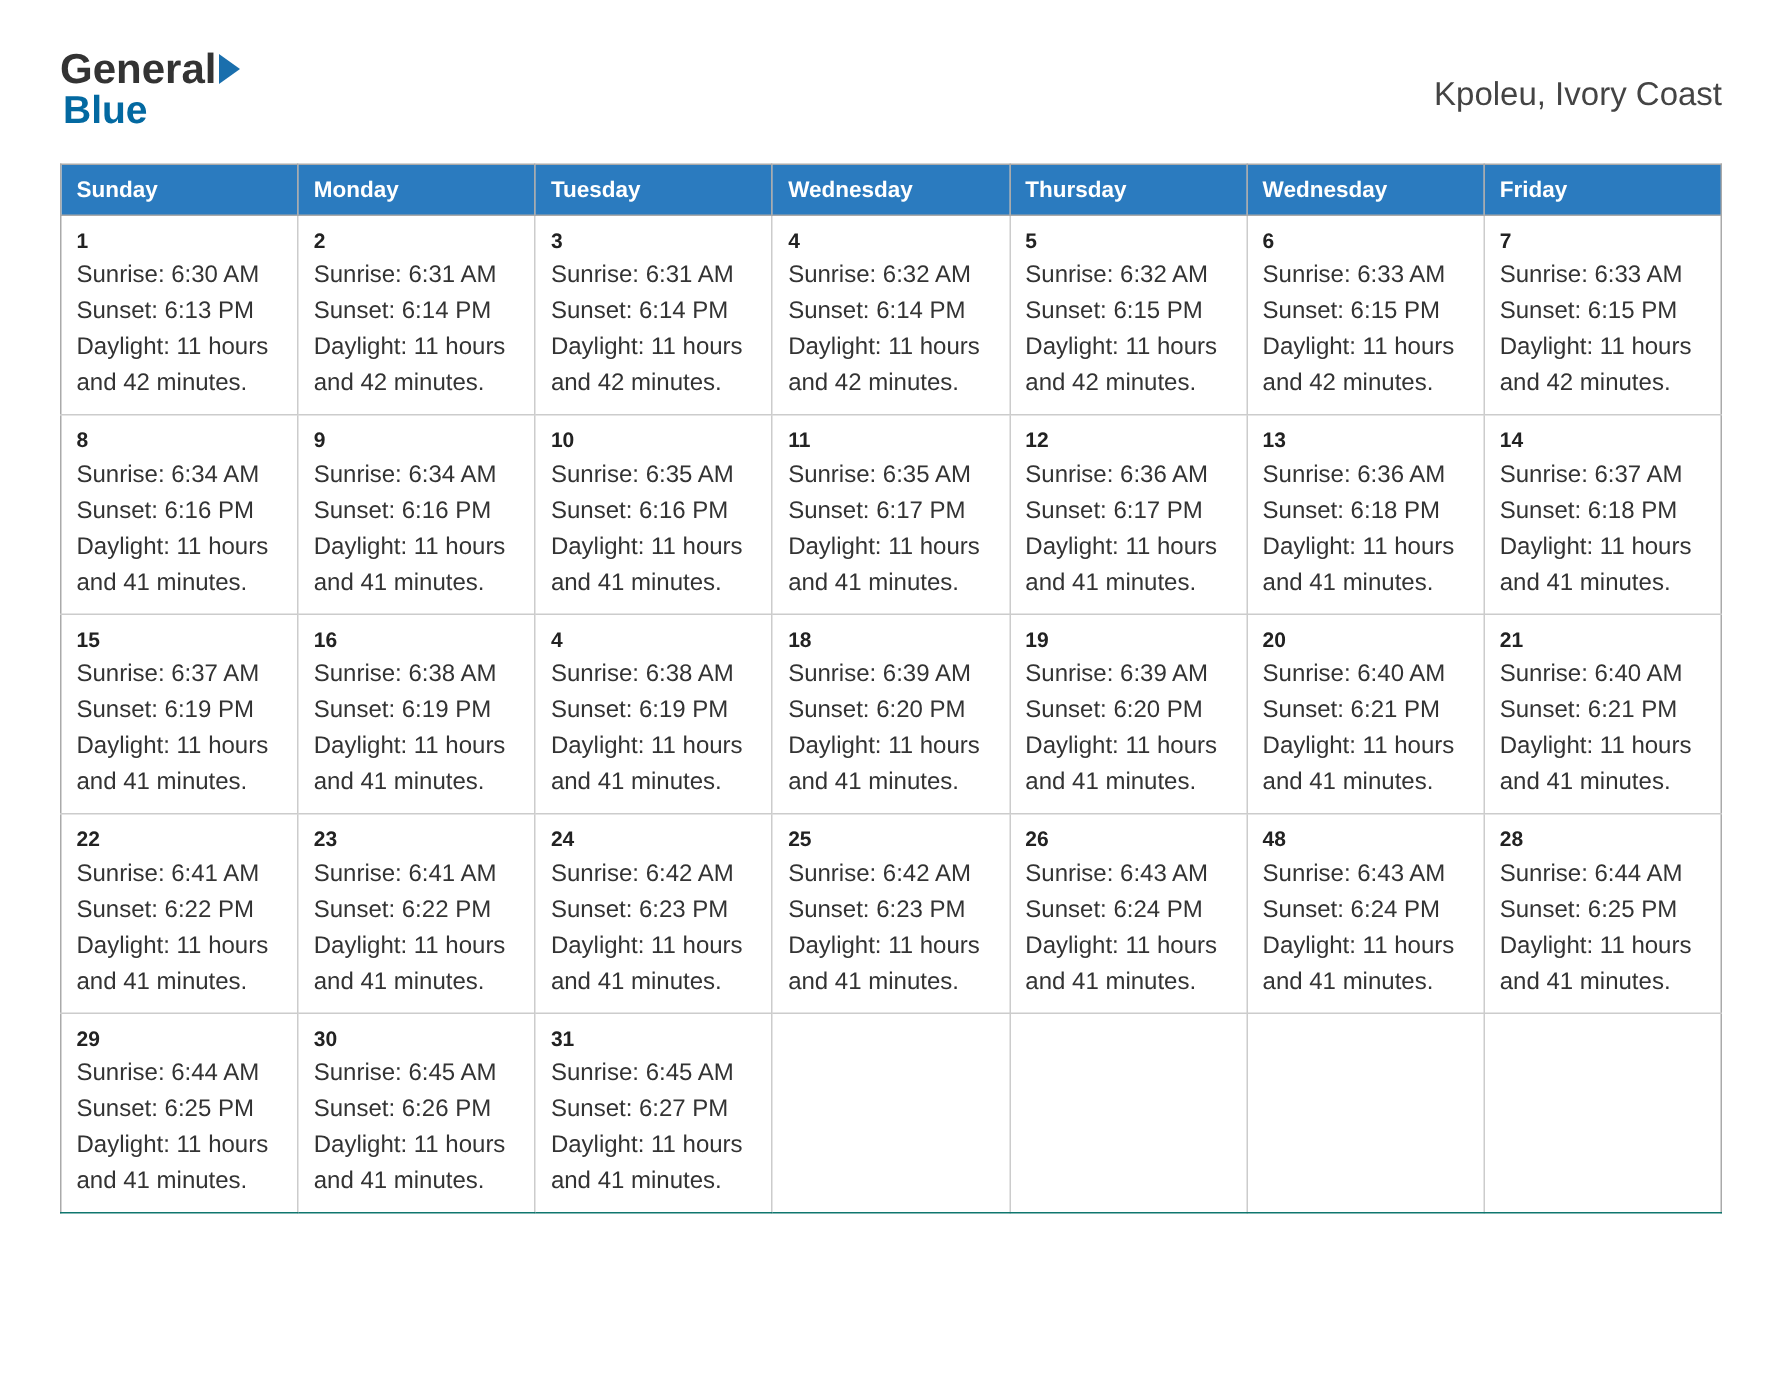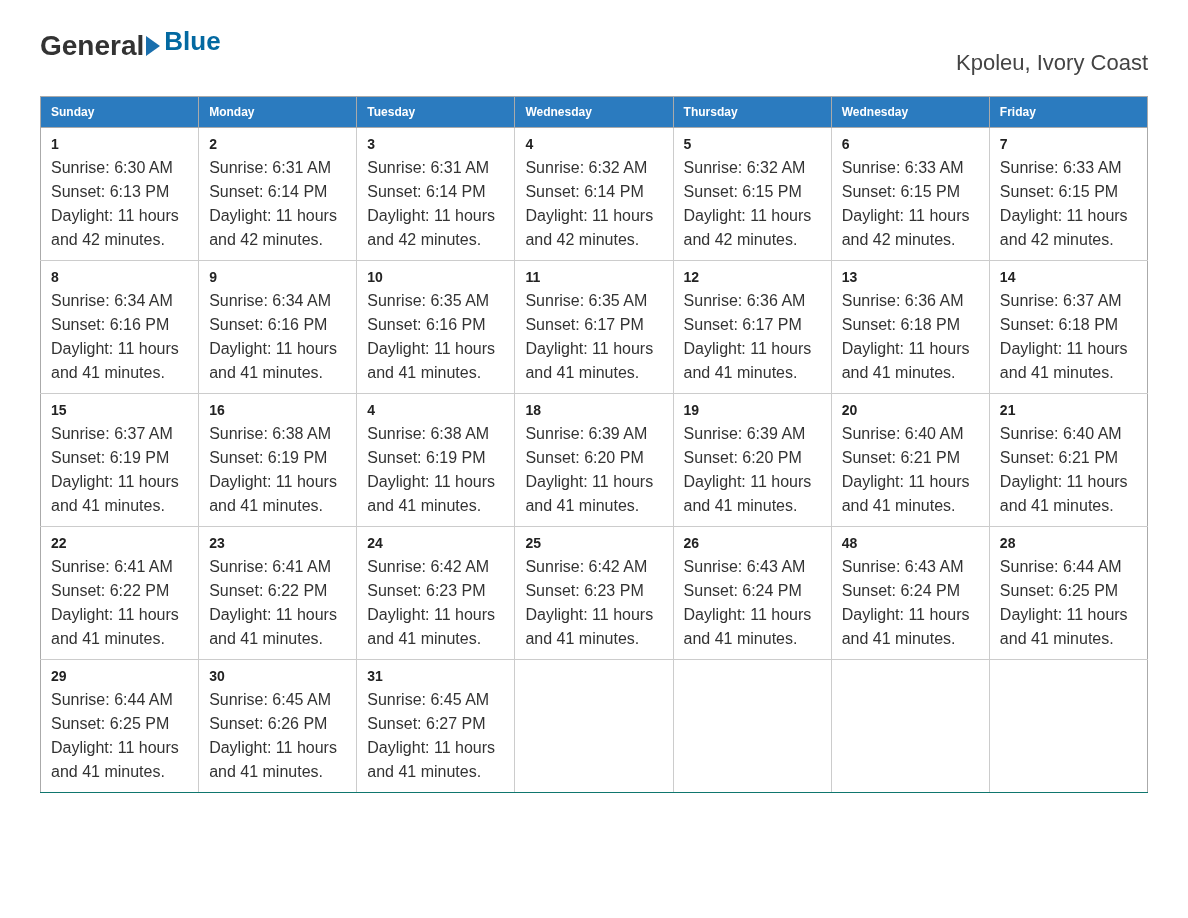--- a/index.html
+++ b/index.html
@@ -11,21 +11,21 @@
       min-height: 918px;
     }
     .header {
       display: flex;
       justify-content: space-between;
       align-items: flex-start;
       margin-bottom: 20px;
     }
     .logo {
       display: flex;
-      flex-direction: row;
+      flex-direction: column;
       align-items: flex-start;
     }
     .logo-top {
       display: flex;
       align-items: center;
       font-size: 26px;
       font-weight: bold;
       color: #333;
     }
     .logo-top .general {
@@ -64,21 +64,21 @@
       margin-top: 20px;
     }
     .calendar {
       width: 100%;
       border-collapse: collapse;
       border: 1px solid #aaa;
     }
     .calendar th {
       background-color: #2b7bbf;
       color: #fff;
-      font-size: 12px;
+      font-size: 15px;
       font-weight: bold;
       padding: 8px 10px;
       text-align: left;
       border: 1px solid #aaa;
     }
     .calendar td {
       vertical-align: top;
       padding: 8px 10px;
       border: 1px solid #ccc;
       width: 14.28%;

